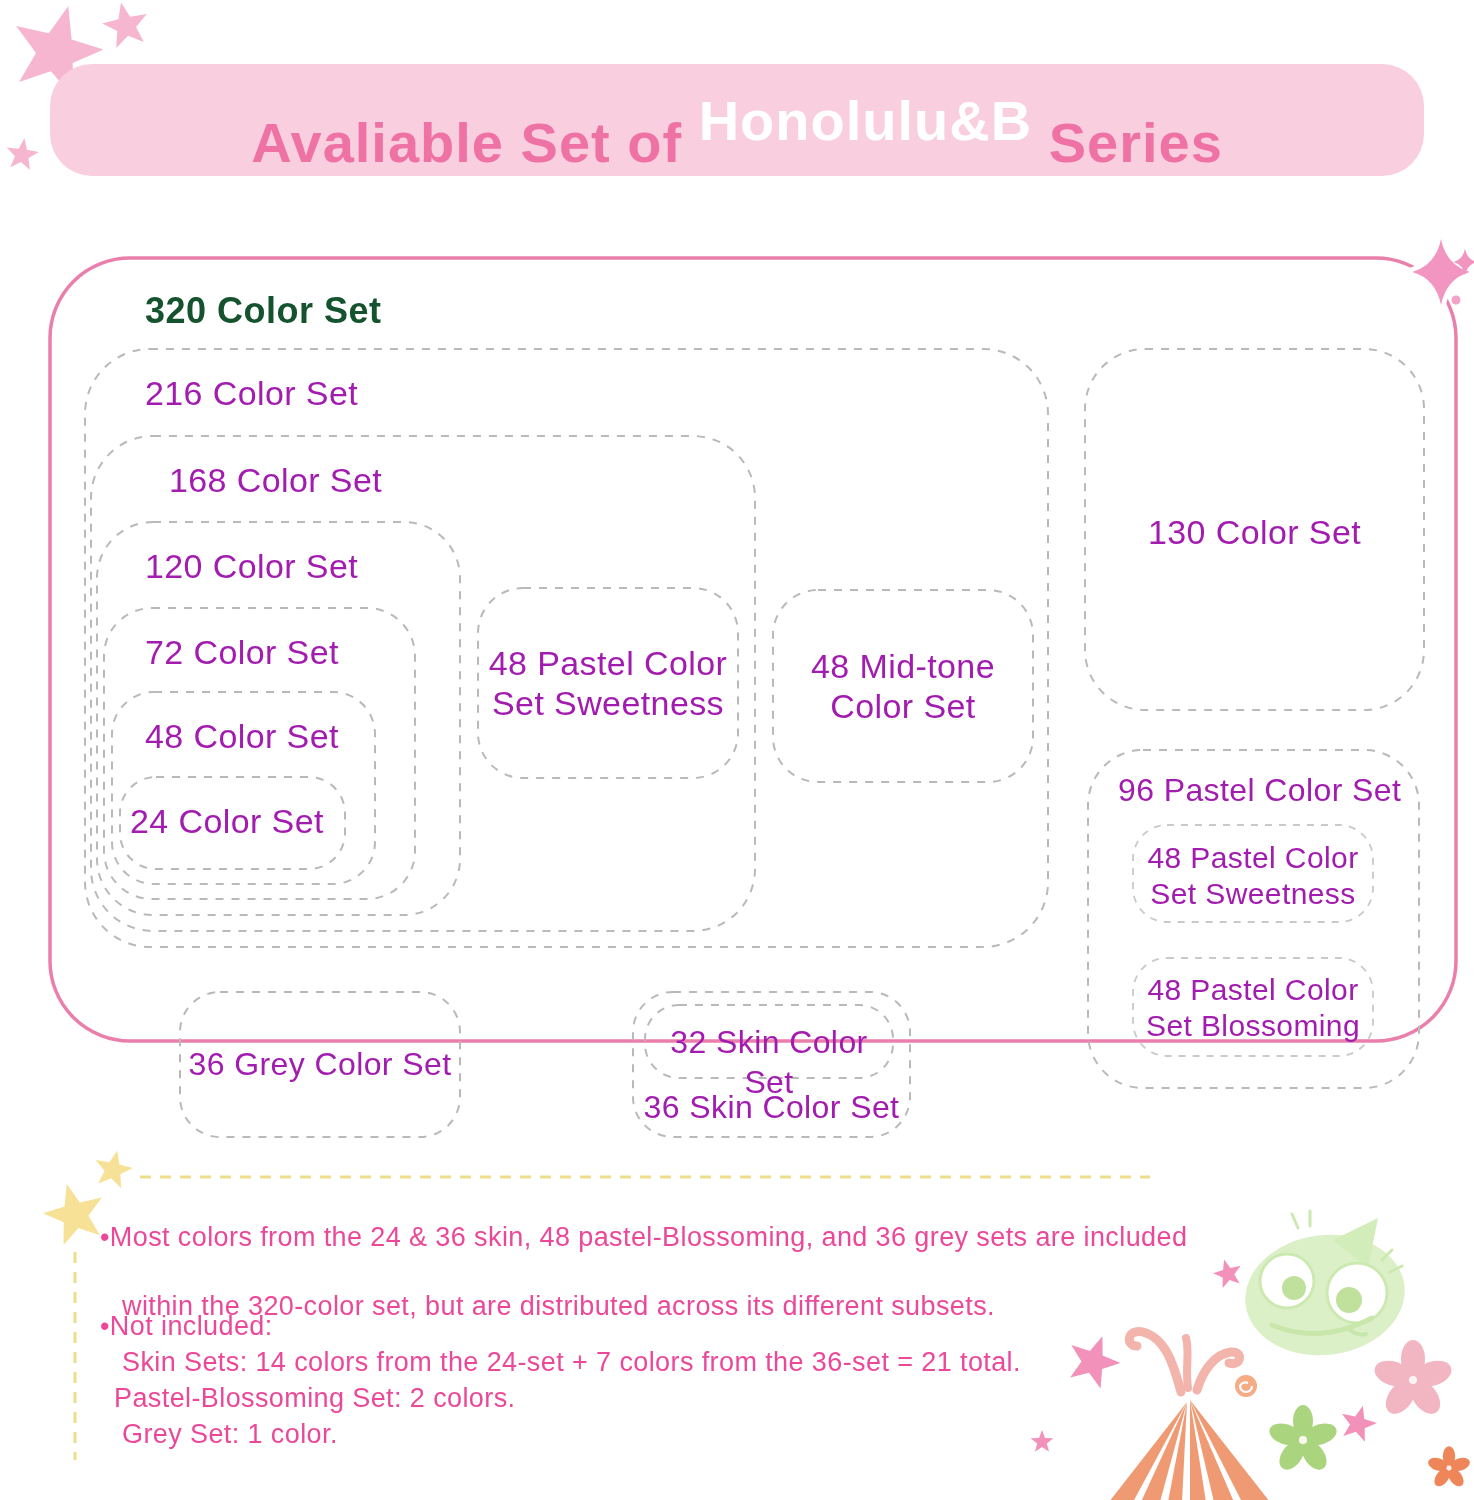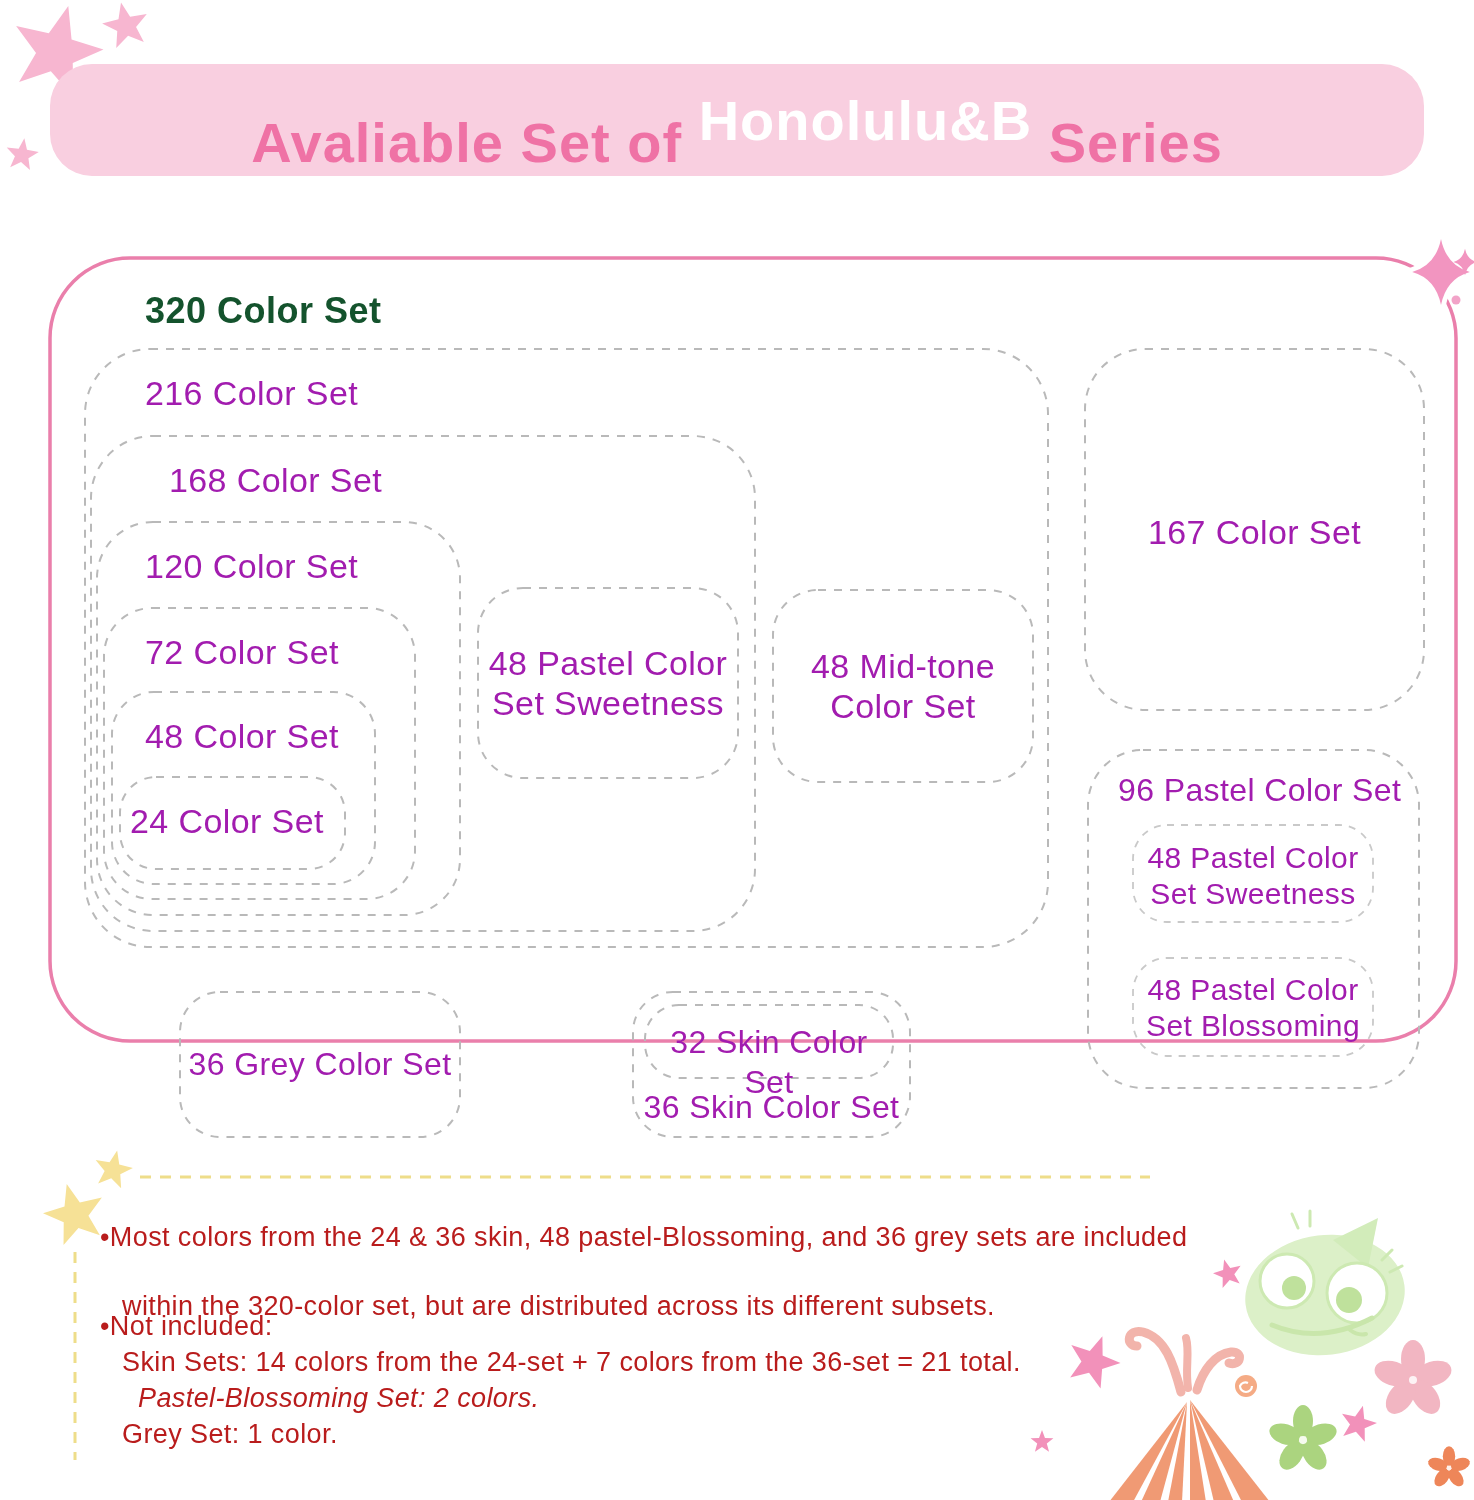--- a/index.html
+++ b/index.html
@@ -13,21 +13,21 @@
     background:#f9cfe0;border-radius:42px;
     display:flex;align-items:center;justify-content:center;
     font-size:56px;font-weight:700;letter-spacing:1px;white-space:pre;
   }
   .banner .pink{color:#ef72a5;margin-top:44px;}
   .banner .white{color:#ffffff;}
   .lbl{position:absolute;color:#a21caf;font-size:34px;letter-spacing:.4px;white-space:nowrap;}
   .lbl2{text-align:center;white-space:normal;line-height:40px;}
   .lblsm{font-size:30px;line-height:36px;}
   .outer-lbl{position:absolute;color:#14532d;font-size:36px;font-weight:700;letter-spacing:.5px;white-space:nowrap;}
-  .note{position:absolute;color:#b91c1c;font-size:27px;letter-spacing:.4px;white-space:nowrap;}
+  .note{position:absolute;color:#ec4899;font-size:27px;letter-spacing:.4px;white-space:nowrap;}
 </style>
 </head>
 <body>
 
 <div class="canvas">
 
   <svg class="bgsvg" viewBox="0 0 1474 1500">
     <defs>
       <polygon id="star5" points="0,-50 12.4,-17 47.6,-15.5 20,6.5 29.4,40.5 0,21 -29.4,40.5 -20,6.5 -47.6,-15.5 -12.4,-17"></polygon>
       <path id="spark4" d="M0,-55 Q9,-11 48,0 Q9,11 0,55 Q-9,11 -48,0 Q-9,-11 0,-55 Z"></path>
@@ -153,36 +153,36 @@
 
   <div class="lbl lbl2" style="left:478px;top:643px;width:260px;">
     <div>48 Pastel Color</div>
     <div>Set Sweetness</div>
   </div>
   <div class="lbl lbl2" style="left:773px;top:646px;width:260px;">
     <div>48 Mid-tone</div>
     <div>Color Set</div>
   </div>
 
-  <div class="lbl lbl2" style="left:1085px;top:512px;width:339px;">167 Color Set</div>
+  <div class="lbl lbl2" style="left:1085px;top:512px;width:339px;">130 Color Set</div>
   <div class="lbl" style="left:1118px;top:772px;font-size:32px;">96 Pastel Color Set</div>
 
   <div class="lbl lbl2 lblsm" style="left:1133px;top:840px;width:240px;">
     <div>48 Pastel Color</div>
     <div>Set Sweetness</div>
   </div>
   <div class="lbl lbl2 lblsm" style="left:1133px;top:972px;width:240px;">
     <div>48 Pastel Color</div>
     <div>Set Blossoming</div>
   </div>
 
   <div class="lbl lbl2" style="left:180px;top:1044px;width:280px;font-size:32px;">36 Grey Color Set</div>
   <div class="lbl lbl2" style="left:645px;top:1022px;width:248px;font-size:32px;">32 Skin Color Set</div>
   <div class="lbl lbl2" style="left:633px;top:1087px;width:277px;font-size:32px;">36 Skin Color Set</div>
 
   <div class="note" style="left:100px;top:1222px;"><span>•</span><span>Most colors from the 24 &amp; 36 skin, 48 pastel-Blossoming, and 36 grey sets are included</span></div>
   <div class="note" style="left:122px;top:1258px;margin-top:33px;">within the 320-color set, but are distributed across its different subsets.</div>
   <div class="note" style="left:100px;top:1311px;"><span>•</span><span>Not included:</span></div>
   <div class="note" style="left:122px;top:1347px;">Skin Sets: 14 colors from the 24-set + 7 colors from the 36-set = 21 total.</div>
-  <div class="note" style="left:138px;top:1383px;font-style:italic;">Pastel-Blossoming Set: 2 colors.</div>
+  <div class="note" style="left:114px;top:1383px;">Pastel-Blossoming Set: 2 colors.</div>
   <div class="note" style="left:122px;top:1419px;">Grey Set: 1 color.</div>
 
 </div>
 
 </body></html>

